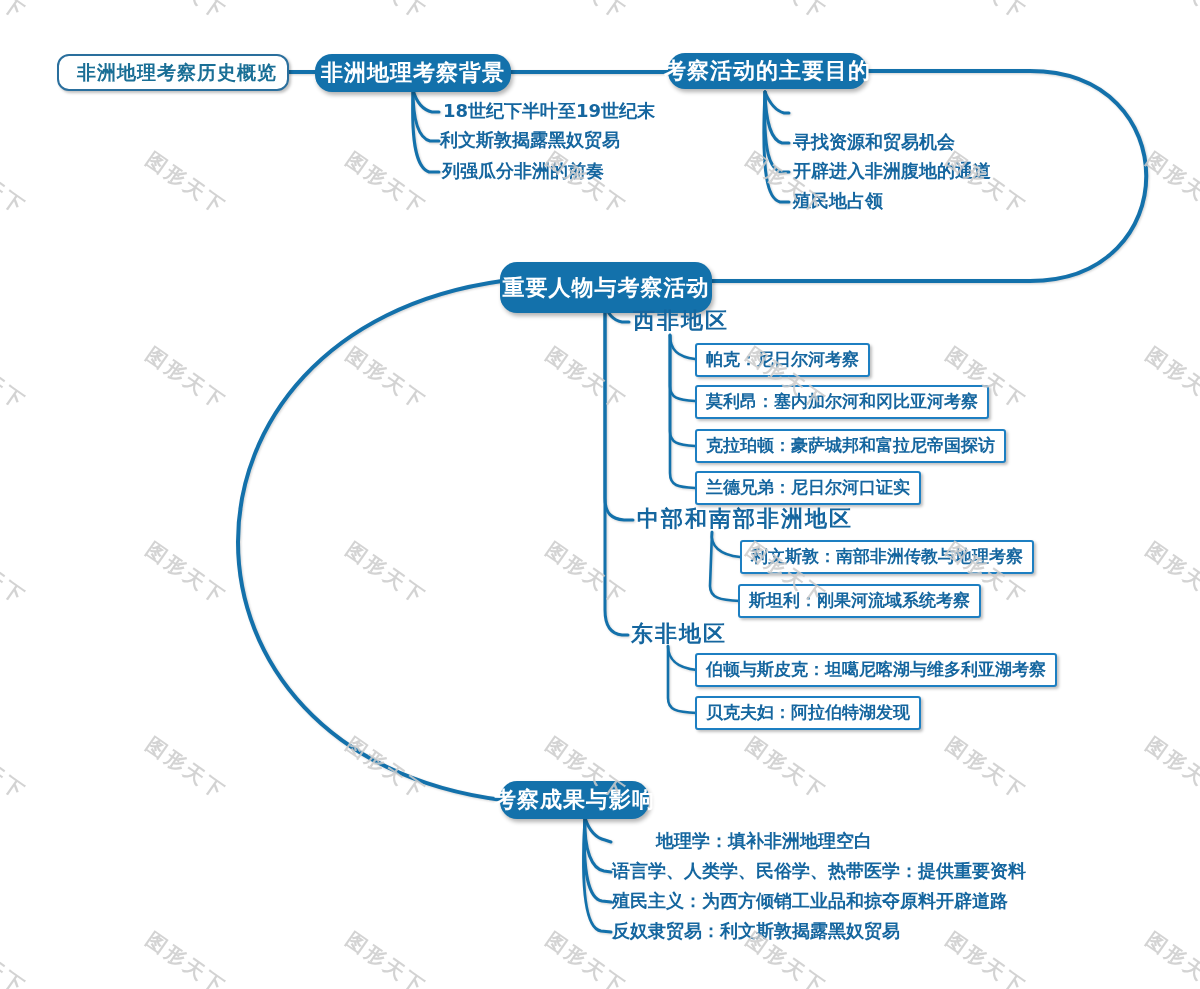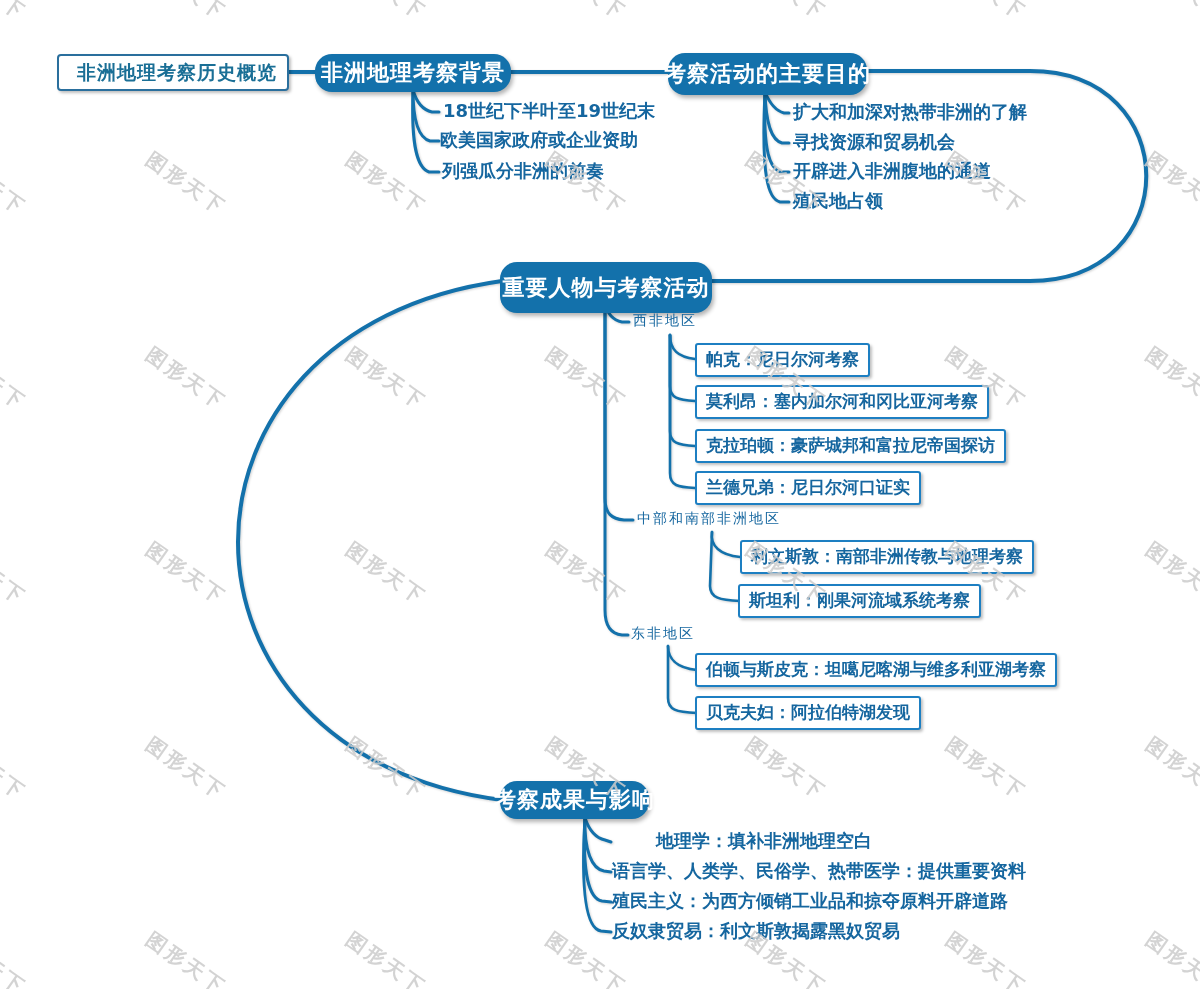--- a/index.html
+++ b/index.html
@@ -7,39 +7,39 @@
     --leaftext:#15669f; --roottext:#1a6f96; --wm:#cccccc;
   }
   *{margin:0;padding:0;box-sizing:border-box;}
   html,body{width:1200px;height:989px;background:#ffffff;overflow:hidden;
     font-family:"DejaVu Sans","Liberation Sans",sans-serif;}
   #canvas{position:relative;width:1200px;height:989px;background:#fff;}
   #connectors{position:absolute;left:0;top:0;z-index:1;
     filter:drop-shadow(1px 1.5px 1px rgba(0,0,0,0.18));}
   .node,.leaf,.region,.pbox{position:absolute;z-index:2;white-space:nowrap;}
   .root{
-    background:#fff;border:2px solid #2a6f9d;border-radius:4px;
+    background:#fff;border:2px solid #2a6f9d;border-radius:12px;
     color:var(--roottext);font-family:"DejaVu Serif","Liberation Serif",serif;
     font-weight:bold;font-size:19px;letter-spacing:1px;
     display:flex;align-items:center;justify-content:center;
     box-shadow:2px 2px 3px rgba(0,0,0,0.25);
     padding-left:8px;
   }
   .pill{
     background:var(--fill);border-radius:17px;color:#fff;
     font-weight:bold;font-size:22px;letter-spacing:1px;
     display:flex;align-items:center;justify-content:center;
     box-shadow:2px 3px 4px rgba(0,0,0,0.30);
   }
   .leaf{
     color:var(--leaftext);font-weight:bold;font-size:18px;
     transform:translateY(-55%);
   }
   .region{
-    color:var(--leaftext);font-weight:normal;font-size:14px;letter-spacing:2px;
+    color:var(--leaftext);font-weight:bold;font-size:22px;letter-spacing:2px;
     transform:translateY(-55%);
   }
   .pbox{
     background:#fff;border:2px solid var(--boxborder);border-radius:3px;
     color:var(--boxtext);font-weight:bold;font-size:17px;
     padding:3px 9px 4px 9px;transform:translateY(-50%);
     box-shadow:2px 2px 3px rgba(0,0,0,0.25);
   }
   .wm{
     position:absolute;z-index:3;color:var(--wm);opacity:0.85;
@@ -103,35 +103,34 @@
     </g>
   </svg>
 
   <div class="node root" style="left:57px;top:54px;width:232px;height:37px;">
     <span>非洲地理考察历史概览</span>
   </div>
 
   <div class="node pill" style="left:315px;top:54px;width:196px;height:38px;">
     <span>非洲地理考察背景</span>
   </div>
-  <div class="node pill" style="left:668px;top:53px;width:199px;height:42px;">
+  <div class="node pill" style="left:668px;top:53px;width:199px;height:36px;">
     <span>考察活动的主要目的</span>
   </div>
   <div class="node pill" style="left:500px;top:262px;width:212px;height:51px;">
     <span>重要人物与考察活动</span>
   </div>
   <div class="node pill" style="left:500px;top:781px;width:149px;height:38px;">
     <span>考察成果与影响</span>
   </div>
 
   <div class="leaf" style="left:443px;top:112px;">18世纪下半叶至19世纪末</div>
-  <div class="leaf" style="left:440px;top:141px;">欧美国家政府或企业资助</div>
+  <div class="leaf" style="left:440px;top:141px;">利文斯敦揭露黑奴贸易</div>
   <div class="leaf" style="left:442px;top:172px;">列强瓜分非洲的前奏</div>
 
-  <div class="leaf" style="left:793px;top:113px;">扩大和加深对热带非洲的了解</div>
   <div class="leaf" style="left:793px;top:143px;">寻找资源和贸易机会</div>
   <div class="leaf" style="left:793px;top:172px;">开辟进入非洲腹地的通道</div>
   <div class="leaf" style="left:793px;top:202px;">殖民地占领</div>
 
   <div class="region" style="left:633px;top:322px;">西非地区</div>
   <div class="region" style="left:637px;top:520px;">中部和南部非洲地区</div>
   <div class="region" style="left:631px;top:635px;">东非地区</div>
 
   <div class="pbox" style="left:695px;top:360px;">帕克：尼日尔河考察</div>
   <div class="pbox" style="left:695px;top:402px;">莫利昂：塞内加尔河和冈比亚河考察</div>

